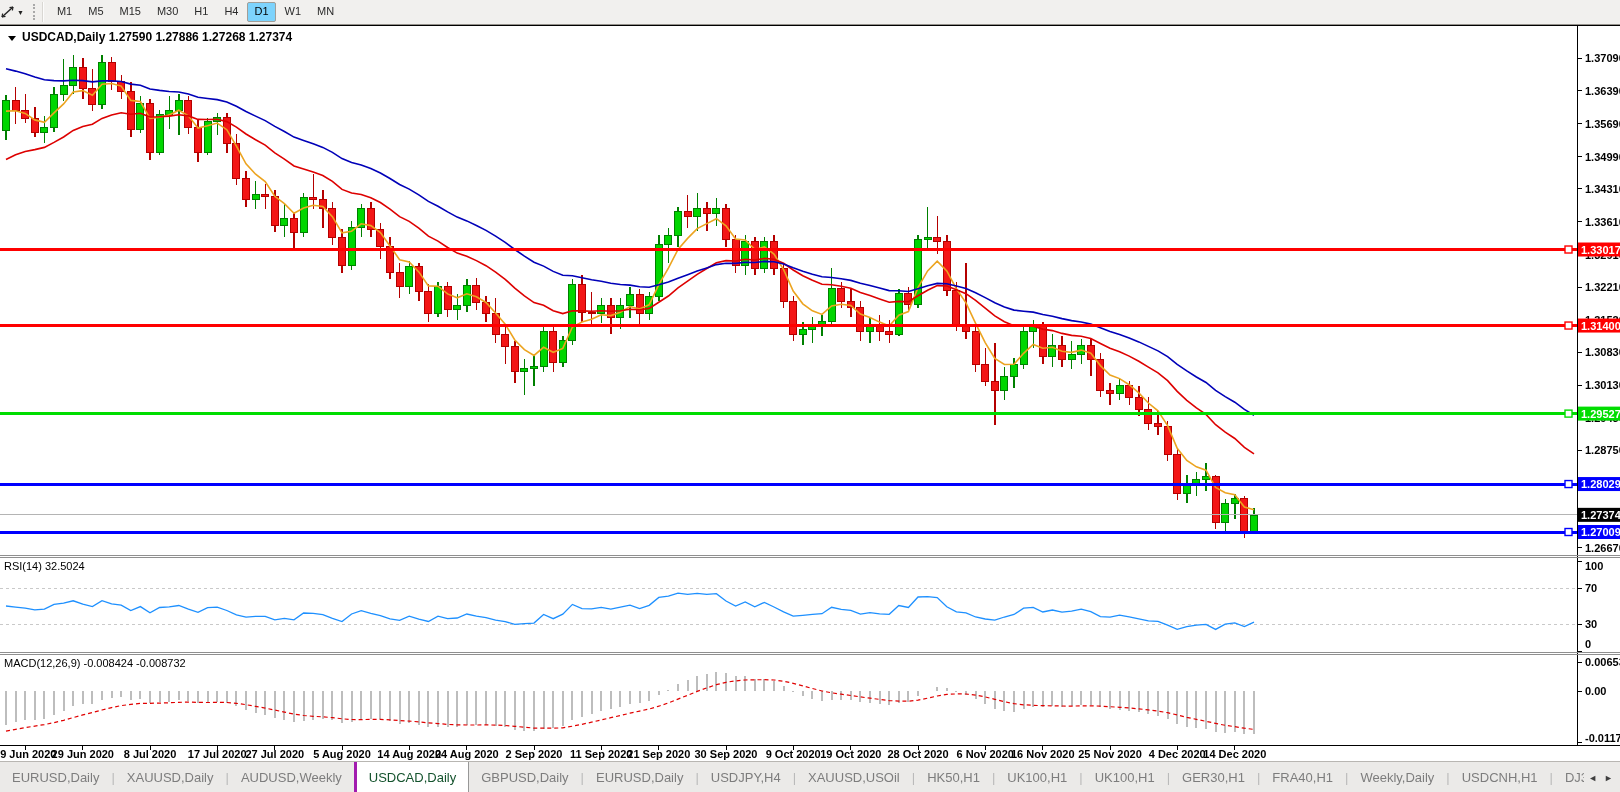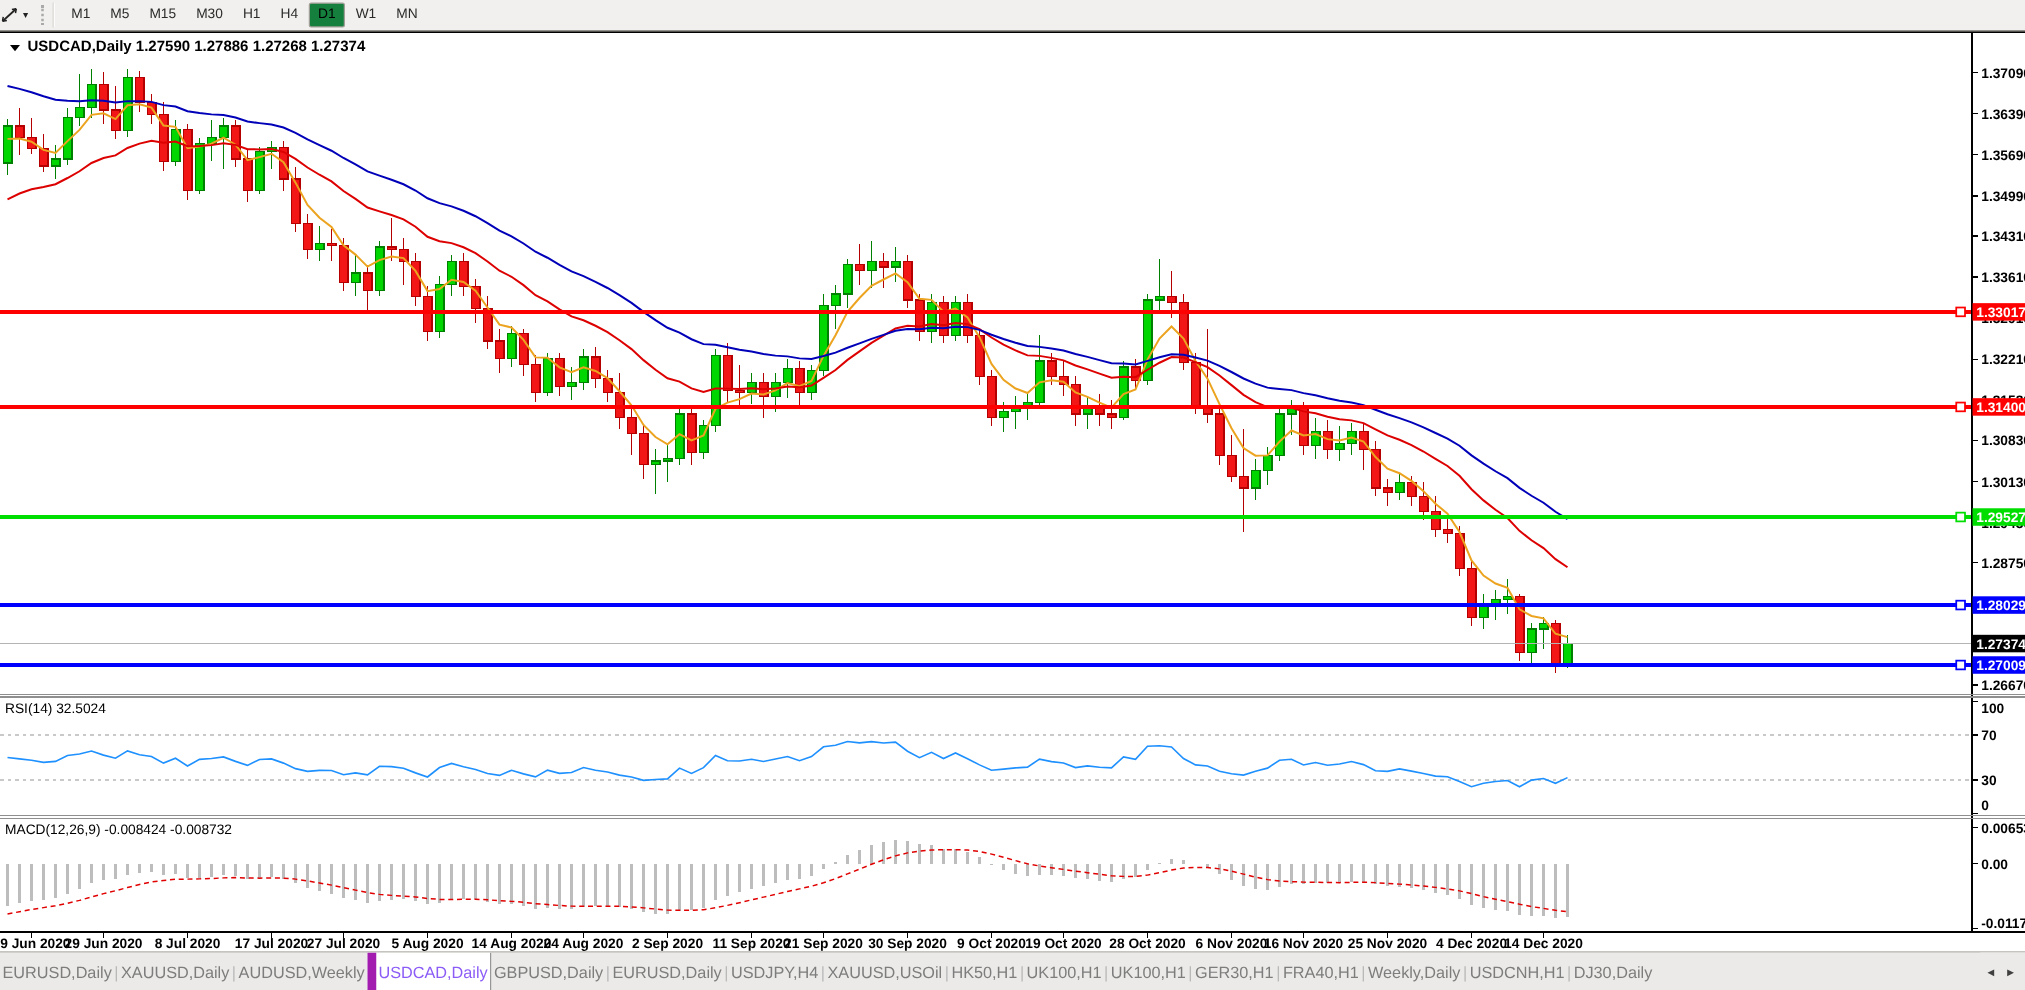--- a/index.html
+++ b/index.html
@@ -7,28 +7,28 @@
         font-family:"Liberation Sans",sans-serif;-webkit-font-smoothing:none;}
   
   .toolbar{position:absolute;top:0;left:0;width:1620px;height:24px;background:#f1f0ee;
            border-bottom:1px solid #94918b;display:flex;align-items:center;z-index:6;}
   .tb-icon{width:15px;height:16px;margin-left:1px;display:flex;align-items:center;}
   .tb-caret{font-size:7px;color:#222;margin:0 3px 0 1px;line-height:1;}
   .tb-grip{width:3px;height:16px;border-left:2px dotted #a9a9a9;margin:0 4px 0 6px;}
   .tb-sep{width:1px;height:20px;background:#d9d7d3;border-right:1px solid #fcfcfc;margin-right:5px;}
   .tf-btn{font-size:11px;font-weight:400;color:#2b2b2b;padding:2px 6px;margin:0 1px;
           border:1px solid transparent;border-radius:2px;line-height:1.2;}
-  .tf-btn.active{background:#15803d;border-color:#a19e98;color:#000;}
+  .tf-btn.active{background:#7dd3fc;border-color:#a19e98;color:#000;}
   
   .tabbar{position:absolute;left:0;top:761px;width:1620px;height:31px;background:#ebeae8;
           border-top:1px solid #b8b6b2;display:flex;z-index:6;font-size:13px;color:#7d7d7d;}
   .tabs{display:flex;align-items:center;flex:1;overflow:hidden;white-space:nowrap;}
-  .tab{padding:0 2px;height:100%;display:flex;align-items:center;}
-  .tab.active{background:#fff;border-left:7px solid #a21caf;border-right:1px solid #979797;
-              color:#8b5cf6;}
+  .tab{padding:0 12px;height:100%;display:flex;align-items:center;}
+  .tab.active{background:#fff;border-left:3px solid #a21caf;border-right:1px solid #979797;
+              color:#14532d;}
   .tab-div{color:#b9b9b9;padding:0;}
   .tab-scroll{display:flex;align-items:center;gap:7px;padding:0 7px 0 4px;color:#3f3f3f;
               font-size:9px;background:#ebeae8;}
   .tab-scroll span{cursor:default;}
   svg text{font-family:"Liberation Sans",sans-serif;}
 </style>
 </head>
 <body>
 
 <div class="wrap">

